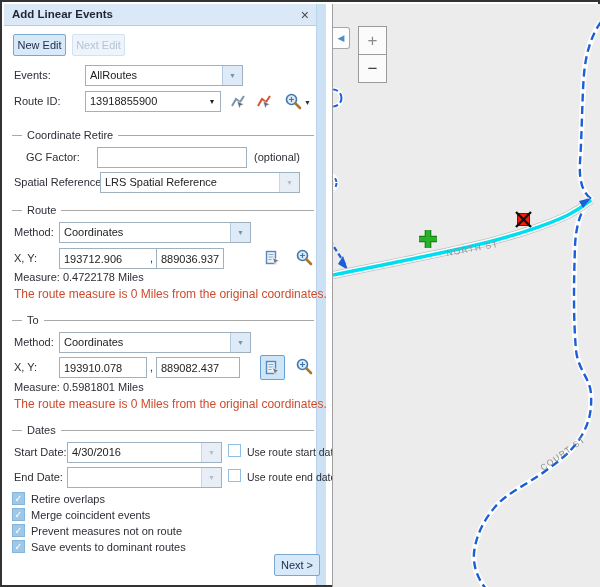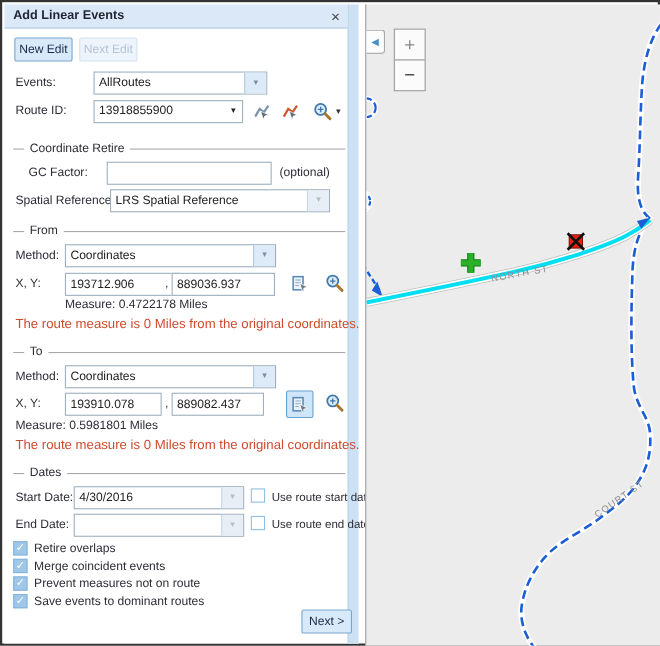--- a/index.html
+++ b/index.html
@@ -95,46 +95,46 @@
     <span class="lbl" style="left:10px;top:147px;margin-left:12px;">GC Factor:</span>
     <input class="tin" style="left: 93px; top: 143px; width: 150px;" value="">
     <span class="lbl" style="left:250px;top:147px;">(optional)</span>
     <span class="lbl" style="left:10px;top:172px;">Spatial Reference:</span>
     <div class="dd dis" style="left:96px;top:168px;width:200px;">
       <span class="val">LRS Spatial Reference</span>
       <span class="arw">▼</span>
     </div>
 
     <div class="legend" style="top:199px;">
-      <span>From</span>
+      <span>Route</span>
     </div>
     <span class="lbl" style="left:10px;top:222px;">Method:</span>
     <div class="dd" style="left:55px;top:218px;width:192px;">
       <span class="val">Coordinates</span>
       <span class="arw">▼</span>
     </div>
     <span class="lbl" style="left:10px;top:248px;">X, Y:</span>
     <input class="tin" style="left: 55px; top: 244px; width: 104px;" value="193712.906">
     <span class="lbl" style="left:146px;top:248px;">,</span>
-    <input class="tin" style="left: 152px; top: 244px; width: 94px;" value="889036.937">
+    <input class="tin" style="left: 152px; top: 244px; width: 68px;" value="889036.937">
     <span class="icobtn" style="left:258px;top:243px;width:21px;height:21px;">
       <svg width="16" height="16" viewBox="0 0 16 16">
           <rect x="1.5" y="1.5" width="9" height="12" fill="#eaf2fa" stroke="#5a88b5" stroke-width="1.4"></rect>
           <path d="M3.5,4.5 h5 M3.5,7 h5 M3.5,9.5 h3" stroke="#8aa8c4" stroke-width="1"></path>
           <path d="M7.5,7.5 l7,3.5 -3.4,1 -1.2,3.2 z" fill="#6b7886" stroke="#fff" stroke-width="0.7"></path>
         </svg>
     </span>
     <span class="icobtn" style="left:291px;top:244px;width:18px;height:18px;">
       <svg width="18" height="18" viewBox="0 0 18 18">
           <circle cx="7.5" cy="7.5" r="5" fill="#dcebf8" stroke="#3e78ad" stroke-width="1.6"></circle>
           <path d="M5,7.5 h5 M7.5,5 v5" stroke="#3e78ad" stroke-width="1.2"></path>
           <path d="M11.5,11.5 L16,16" stroke="#a9762e" stroke-width="2.6" stroke-linecap="round"></path>
         </svg>
     </span>
-    <span class="lbl" style="left:10px;top:267px;margin-left:45px;">Measure: 0.4722178 Miles</span>
+    <span class="lbl" style="left:10px;top:267px;">Measure: 0.4722178 Miles</span>
     <span class="warn" style="left:10px;top:283px;">The route measure is 0 Miles from the original coordinates.</span>
 
     <div class="legend" style="top:309px;">
       <span>To</span>
     </div>
     <span class="lbl" style="left:10px;top:332px;">Method:</span>
     <div class="dd" style="left:55px;top:328px;width:192px;">
       <span class="val">Coordinates</span>
       <span class="arw">▼</span>
     </div>

